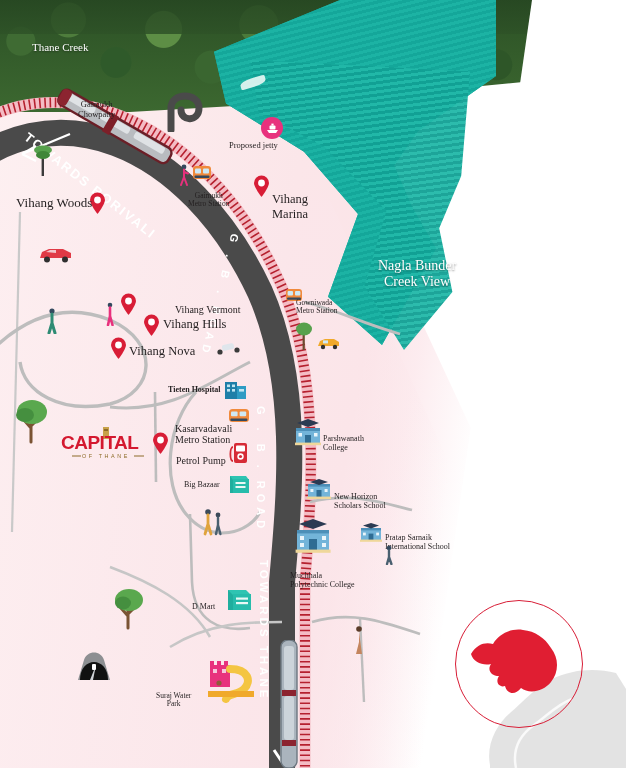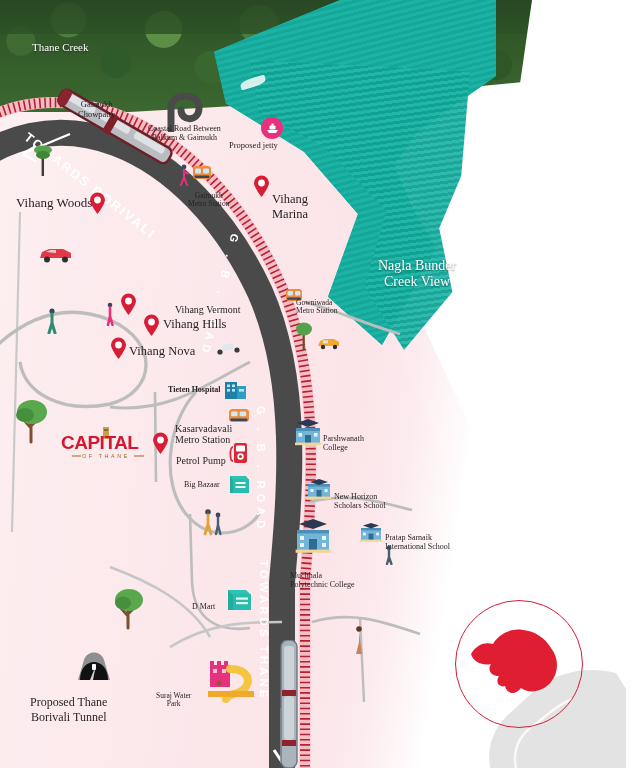--- a/index.html
+++ b/index.html
@@ -194,24 +194,20 @@
       <rect x="6" y="30" width="10" height="17" rx="4" fill="#8c2430"></rect>
       <rect x="60" y="28" width="8" height="21" fill="#7d2029"></rect>
     </g>
   </svg>
 
   <div class="lbl c" style="left:78px;top:90px;font-size:8.5px;white-space:pre-line;">
     <span>Gaimukh
 Chowpatty</span>
   </div>
 
-  <div class="lbl c" style="left:148px;top:115px;font-size:8px;white-space:pre-line;">
-    <span>Coastal Road Between
-Balkum &amp; Gaimukh</span>
-  </div>
 
   <div class="badge" style="left:261px;top:117px;">
     <svg width="13" height="11" viewBox="0 0 13 11">
       <path d="M1 7 L12 7 L10 10 L3 10 Z" fill="#fff"></path>
       <rect x="3.5" y="2.5" width="6" height="4" rx="1" fill="#fff"></rect>
       <rect x="5.4" y="0.6" width="2.2" height="2" fill="#fff"></rect>
     </svg>
   </div>
   <div class="lbl" style="left:229px;top:141px;font-size:8.5px;">
     <span>Proposed jetty</span>
@@ -501,24 +497,20 @@
     <circle cx="7" cy="4" r="2.8" fill="#5a3b28"></circle>
     <path d="M7 7 L7 17 L4 29 L10 29 Z" fill="#c4855e"></path>
   </svg>
 
   <svg class="ic" style="left:64px;top:640px;" width="60" height="44" viewBox="0 0 60 44">
     <path d="M8 40 L14 40 L20 20 C23 10, 37 10, 40 20 L46 40 L52 40 Z" fill="#8d8f92"></path>
     <path d="M16 40 C16 16, 44 16, 44 40 Z" fill="#111111"></path>
     <rect x="28" y="24" width="4" height="6" rx="1" fill="#ffffff"></rect>
     <path d="M26 40 L30 30 L31 30 L29 40 Z" fill="#cfd2d6"></path>
   </svg>
-  <div class="lbl c" style="left:30px;top:679px;font-size:12px;white-space:pre-line;line-height:1.3;">
-    <span>Proposed Thane
-Borivali Tunnel</span>
-  </div>
 
   <svg class="ic" style="left:275px;top:640px;" width="28" height="128" viewBox="0 0 28 128">
     <rect x="6" y="0" width="16" height="128" rx="7" fill="#aab4bd" stroke="#6c7780" stroke-width="1.4"></rect>
     <rect x="9" y="6" width="10" height="44" rx="3" fill="#ccd4da"></rect>
     <rect x="9" y="56" width="10" height="44" rx="3" fill="#ccd4da"></rect>
     <rect x="7" y="50" width="14" height="6" fill="#8c2430"></rect>
     <rect x="7" y="100" width="14" height="6" fill="#8c2430"></rect>
   </svg>
 
   <svg class="ic" style="left:200px;top:508px;" width="26" height="28" viewBox="0 0 26 28">

